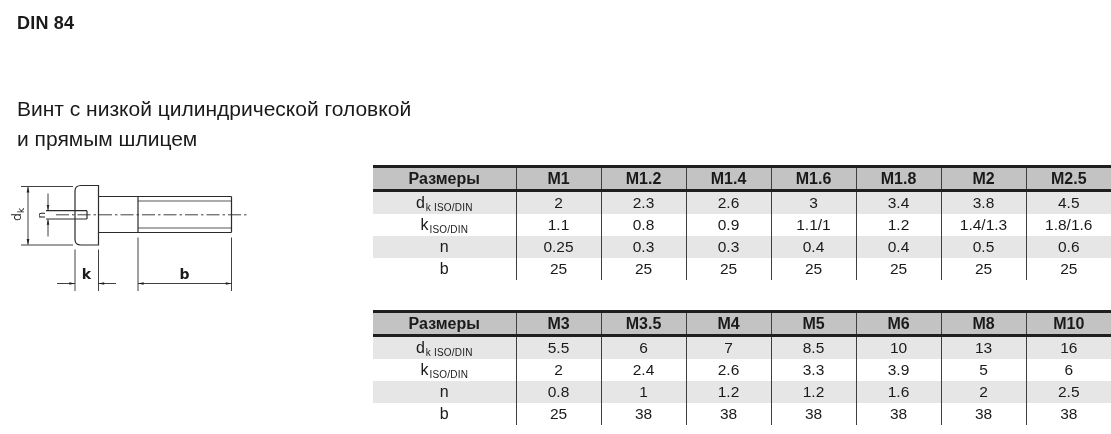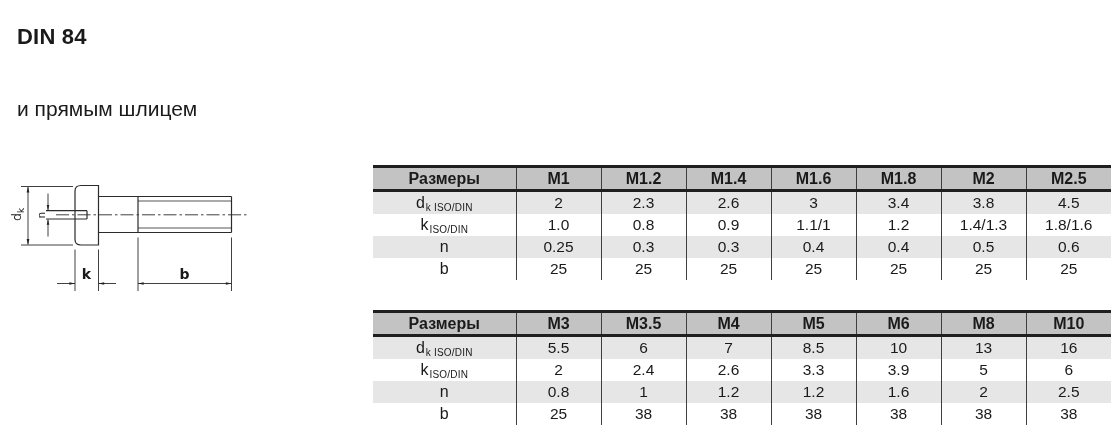--- a/index.html
+++ b/index.html
@@ -2,22 +2,22 @@
 <html style="--header-bg: #c3c3c3; --row-alt-bg: #e6e6e6; --border-dark: #1f1f1f; --grid-line: #3f3f3f;"><head>
 <meta charset="utf-8">
 <style>
   html, body { margin:0; padding:0; }
   body {
     width:1111px; height:434px; position:relative; overflow:hidden;
     background:#ffffff; color:#1a1a1a;
     font-family:"Liberation Sans", sans-serif;
   }
   .title-block {
-    position:absolute; left:17px; top:22px;
-    font-size:22px; font-weight:bold; line-height:29px; letter-spacing:.2px;
+    position:absolute; left:17px; top:9px;
+    font-size:18px; font-weight:bold; line-height:29px; letter-spacing:.2px;
     white-space:nowrap;
   }
   .description {
     position:absolute; left:17px; top:94px;
     font-size:21px; line-height:30px; white-space:nowrap;
   }
   .drawing { position:absolute; left:0; top:160px; }
 
   .dim-table {
     position:absolute; left:373px; width:738px;
@@ -44,20 +44,21 @@
   .lbl-sub  { font-size:10px; vertical-align:-3px; margin-left:1px; letter-spacing:.2px; }
 </style>
 </head>
 <body>
 
 <div class="title-block">
   <div>DIN 84</div>
 </div>
 
 <div class="description">
+  <div>Винт с низкой цилиндрической головкой</div>
   <div>и прямым шлицем</div>
 </div>
 
 <svg class="drawing" width="260" height="140" viewBox="0 160 260 140">
 
   <g stroke="#2b2b2b" fill="none" stroke-width="1.2">
     <path d="M 81,185.5 L 98.5,185.5 L 98.5,245 L 81,245 Q 75,245 75,239.5 L 75,191 Q 75,185.5 81,185.5 Z"></path>
     <line x1="98.5" y1="196.5" x2="138" y2="196.5"></line>
     <line x1="98.5" y1="232.5" x2="138" y2="232.5"></line>
     <line x1="138" y1="196.5" x2="138" y2="232.5"></line>
@@ -135,21 +136,21 @@
         <td>2</td>
         <td>2.3</td>
         <td>2.6</td>
         <td>3</td>
         <td>3.4</td>
         <td>3.8</td>
         <td>4.5</td>
       </tr>
       <tr>
         <td><span class="lbl-main">k</span><span class="lbl-sub">ISO/DIN</span></td>
-        <td>1.0</td>
+        <td>1.1</td>
         <td>0.8</td>
         <td>0.9</td>
         <td>1.1/1</td>
         <td>1.2</td>
         <td>1.4/1.3</td>
         <td>1.8/1.6</td>
       </tr>
       <tr>
         <td><span class="lbl-main">n</span></td>
         <td>0.25</td>

